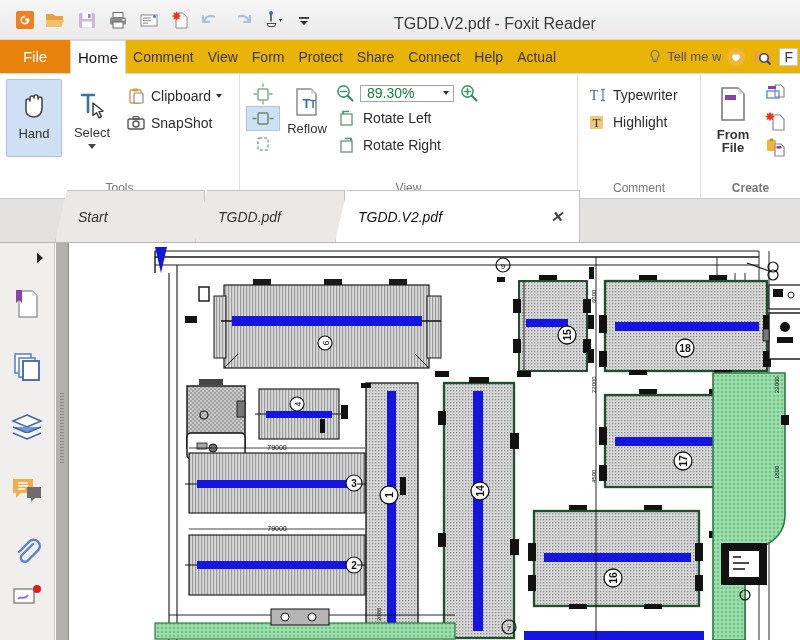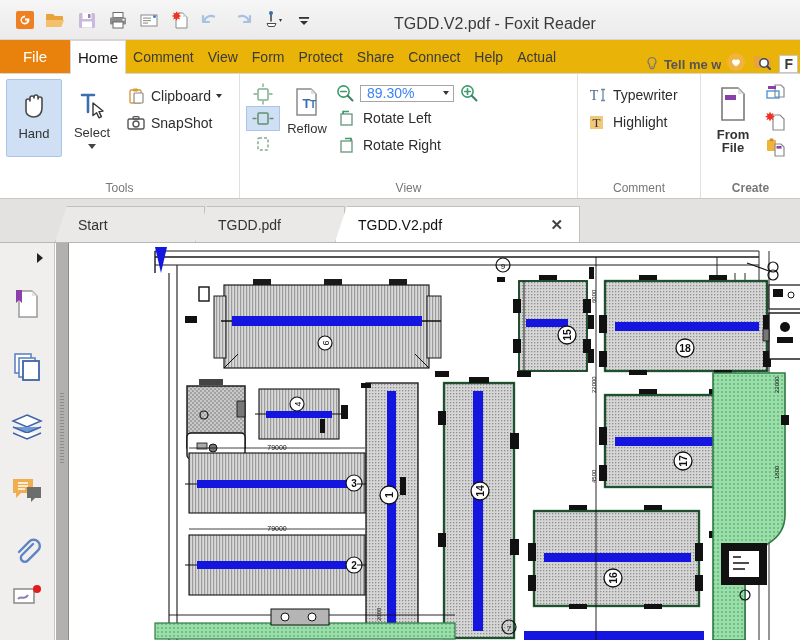--- a/index.html
+++ b/index.html
@@ -42,21 +42,21 @@
   }
   .rtab {
     padding: 0 7px; font-size: 14px; color: #3a3a3a;
     display: flex; align-items: center;
   }
   .rtab.active {
     background: #ffffff; color: #111; font-weight: normal;
     border-left: 1px solid #d8d6d4; border-right: 1px solid #d8d6d4;
     border-top: 1px solid #d8d6d4; margin-bottom: -1px; font-size: 15px;
   }
-  .tab-right { margin-left: auto; display: flex; align-items: flex-end; gap: 4px; padding-right: 2px; font-weight: bold; }
+  .tab-right { margin-left: auto; display: flex; align-items: center; gap: 4px; padding-right: 2px; }
   .tellme { display: flex; align-items: center; gap: 4px; font-size: 13px; color: #555;
             max-width: 96px; overflow: hidden; white-space: nowrap; }
 
   
   .ribbon {
     position: absolute; left: 0; top: 74px; width: 800px; height: 125px;
     background: #ffffff; border-bottom: 1px solid #c9c7c5;
     display: flex; align-items: stretch;
   }
   .grp { position: relative; display: flex; flex-direction: column; height: 100%;
@@ -73,40 +73,41 @@
   .bigbtn .lbl { text-align: center; line-height: 13px; }
   .smallbtn {
     display: flex; align-items: center; gap: 5px; font-size: 14px; color: #2d2d2d;
     padding: 3px 4px; border-radius: 2px; white-space: nowrap; height: 26px;
   }
   .col { display: flex; flex-direction: column; gap: 1px; }
   .zoombox { display: flex; align-items: center; gap: 4px; }
   .zoominput {
     width: 94px; height: 17px; border: 1px solid #a6a6a6; background: #fff;
     display: flex; align-items: center; justify-content: space-between;
-    padding: 0 4px 0 6px; font-size: 14px; color: #3b82f6;
+    padding: 0 4px 0 6px; font-size: 14px; color: #15803d;
   }
   .caret { width: 0; height: 0; border-left: 4px solid transparent;
            border-right: 4px solid transparent; border-top: 5px solid #444; }
   .caret-sm { width: 0; height: 0; border-left: 3px solid transparent;
            border-right: 3px solid transparent; border-top: 4px solid #333; }
 
   
   .doctabs {
     position: absolute; left: 0; top: 199px; width: 800px; height: 44px;
     background: #e4e2e0; border-bottom: 1px solid #b9b7b5;
     display: flex; align-items: flex-end; padding-left: 55px;
   }
   .dtab {
-    position: relative; height: 36px; min-width: 150px; display: flex;
+    position: relative; height: 52px; min-width: 150px; display: flex;
     align-items: center; padding: 0 16px 0 22px; font-size: 14px; color: #333;
     background: #ebe9e7; border: 1px solid #c3c1bf; border-bottom: none;
     margin-right: -10px;
     -webkit-clip-path: polygon(12px 0, 100% 0, 100% 100%, 0 100%);
     clip-path: polygon(12px 0, 100% 0, 100% 100%, 0 100%);
+    font-style: italic;
   }
   .dtab.active { background: #ffffff; color: #111; z-index: 3; min-width: 245px; gap: 15px; }
   .dtab .x { margin-left: auto; padding-left: 28px; font-size: 15px; color: #444; font-weight: bold; }
 
   
   .navpane {
     position: absolute; left: 0; top: 243px; width: 55px; height: 397px;
     background: #f1efed; border-right: 1px solid #c9c7c5;
     display: flex; flex-direction: column; align-items: center;
   }

